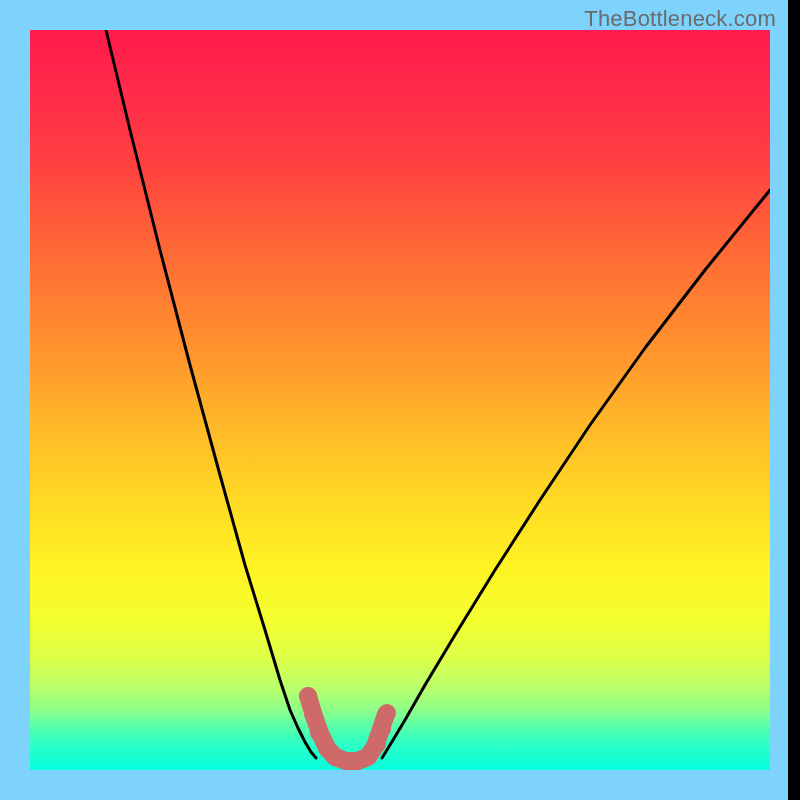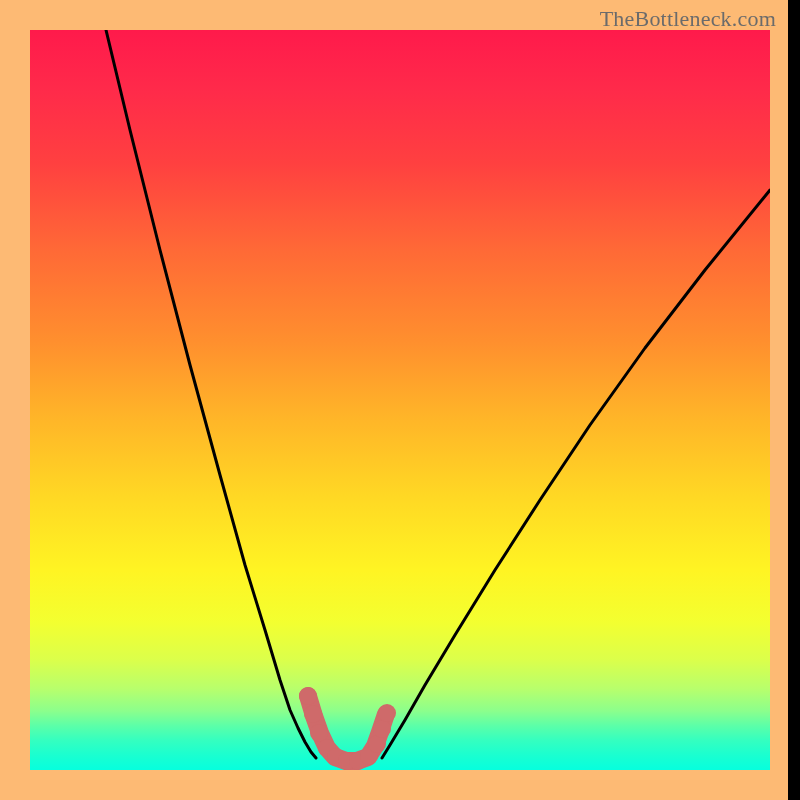--- a/index.html
+++ b/index.html
@@ -10,22 +10,21 @@
     background: #000;
     overflow: hidden;
     font-family: Arial, Helvetica, sans-serif;
   }
   .frame {
     position: absolute;
     left: 0;
     top: 0;
     width: 788px;
     height: 800px;
-    background: #fdba74;
-    font-family: Liberation Serif, serif;
+    background: #7dd3fc;
   }
   .plot {
     position: absolute;
     left: 30px;
     top: 30px;
     width: 740px;
     height: 740px;
     background: linear-gradient(
       to bottom,
       #ff1a4b 0%,

